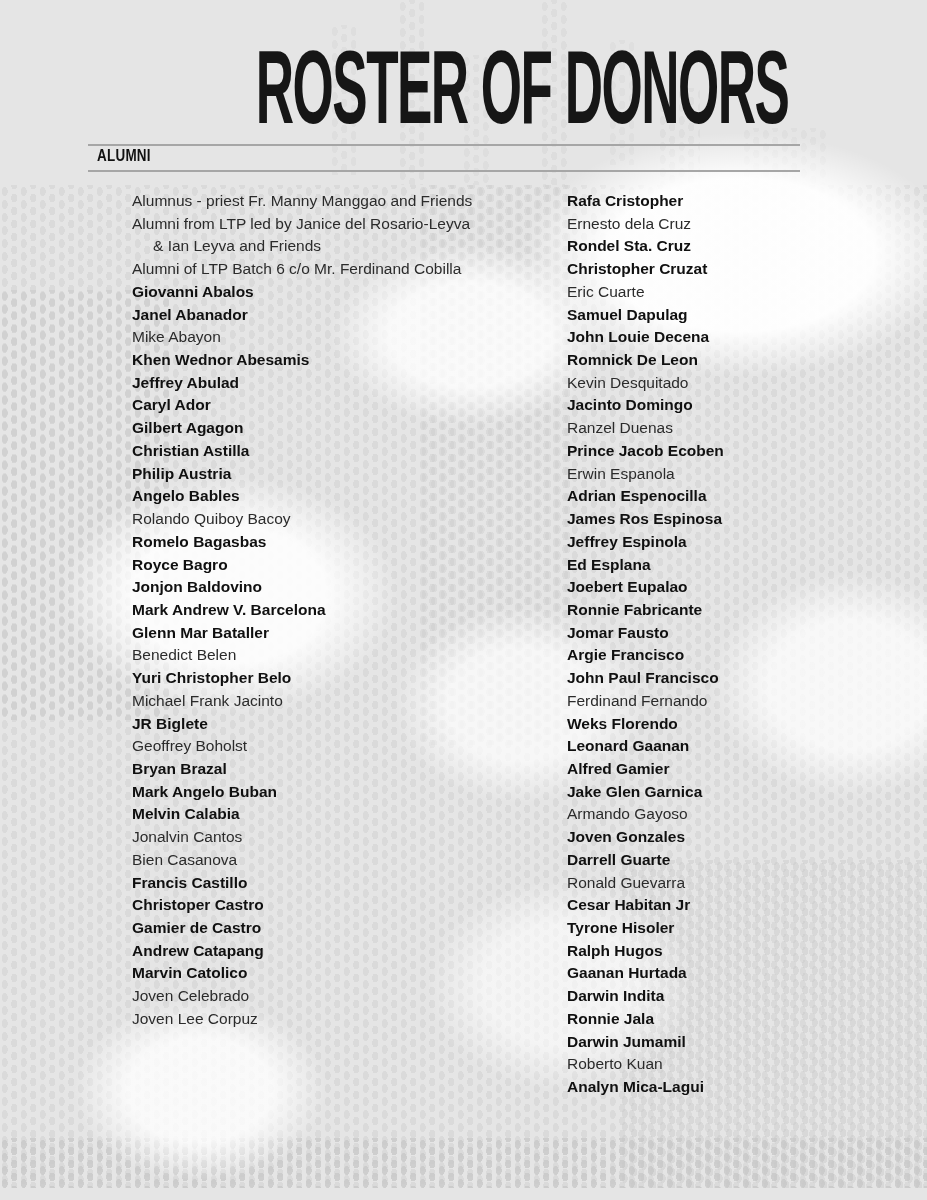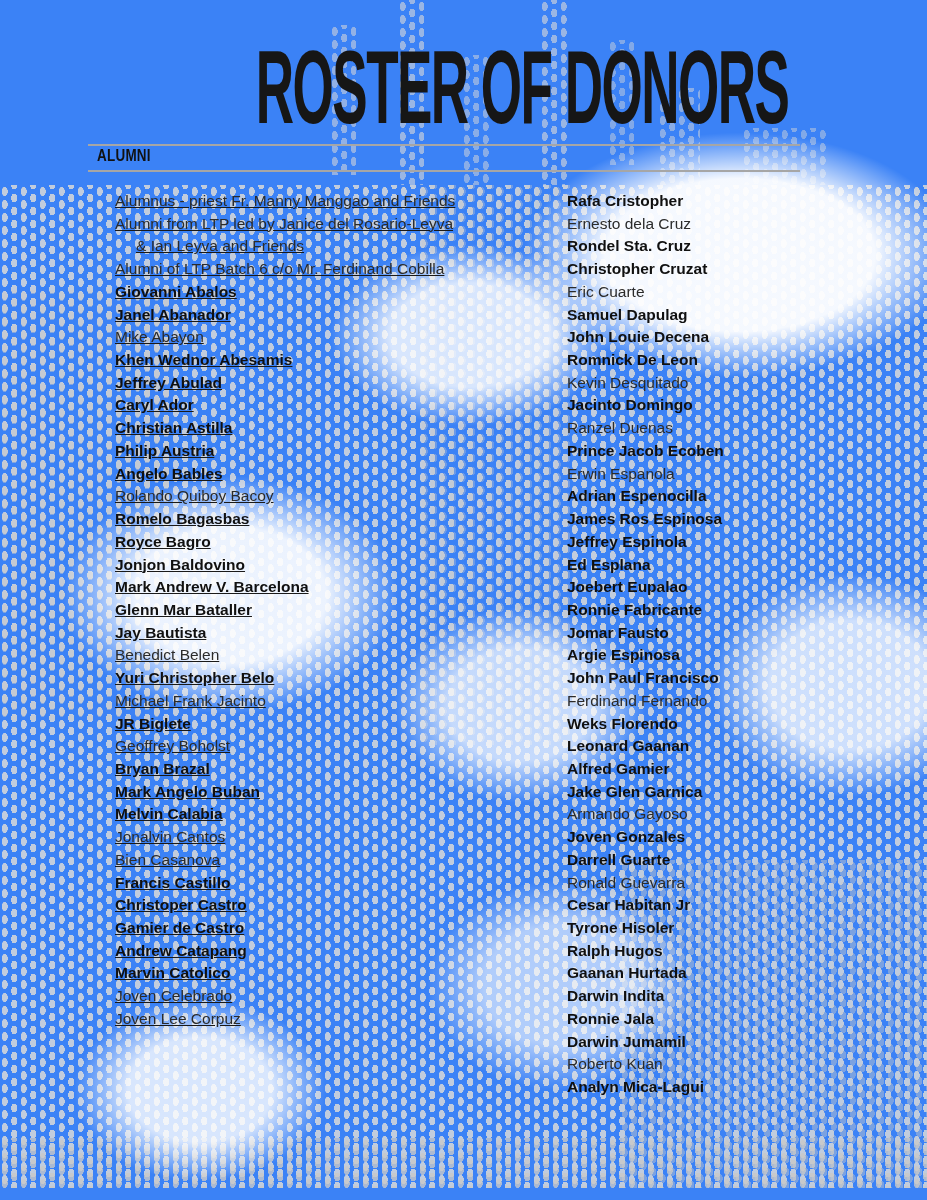--- a/index.html
+++ b/index.html
@@ -1,19 +1,19 @@
 <!DOCTYPE html>
 <html><head>
 <meta charset="utf-8">
 <style>
   html,body{margin:0;padding:0;background:#ffffff;}
   .page{
     position:relative;
     width:927px;height:1200px;
-    background:#3b82f6;
+    background:#e5e5e5;
     overflow:hidden;
     font-family:"Liberation Sans", sans-serif;
     color:#1a1a1a;
   }
   
   .bg,.fade{position:absolute;inset:0;pointer-events:none;}
   .bg{z-index:0;}
   .fade{z-index:1;}
   .dots,.dots2{position:absolute;background-size:19px 13px;}
   .dots{
@@ -52,21 +52,21 @@
   .rule{position:absolute;left:88px;width:712px;height:2px;background:#a6a6a6;z-index:2;}
   .rule-top{top:144px;}
   .rule-bottom{top:170px;}
   .section-label{
     position:absolute;left:97px;top:147px;z-index:2;
     font-size:16px;font-weight:700;color:#111;
     transform:scaleX(.84);transform-origin:0 0;
     letter-spacing:.3px;white-space:nowrap;
   }
   .col{position:absolute;top:190px;z-index:2;}
-  .col-left{left:115px;text-decoration:underline;}
+  .col-left{left:132px;}
   .col-right{left:567px;}
   .name{
     font-size:15.5px;line-height:22.72px;white-space:nowrap;
     font-weight:400;color:#2b2b2b;
   }
   .name.bold{font-weight:700;color:#101010;}
   .name.indent{padding-left:21px;}
 </style>
 </head>
 <body>
@@ -99,30 +99,30 @@
       <div class="name">Alumnus - priest Fr. Manny Manggao and Friends</div>
       <div class="name">Alumni from LTP led by Janice del Rosario-Leyva</div>
       <div class="name indent">&amp; Ian Leyva and Friends</div>
       <div class="name">Alumni of LTP Batch 6 c/o Mr. Ferdinand Cobilla</div>
       <div class="name bold">Giovanni Abalos</div>
       <div class="name bold">Janel Abanador</div>
       <div class="name">Mike Abayon</div>
       <div class="name bold">Khen Wednor Abesamis</div>
       <div class="name bold">Jeffrey Abulad</div>
       <div class="name bold">Caryl Ador</div>
+      <div class="name bold">Gilbert Agagon</div>
       <div class="name bold">Christian Astilla</div>
       <div class="name bold">Philip Austria</div>
       <div class="name bold">Angelo Bables</div>
       <div class="name">Rolando Quiboy Bacoy</div>
       <div class="name bold">Romelo Bagasbas</div>
       <div class="name bold">Royce Bagro</div>
       <div class="name bold">Jonjon Baldovino</div>
       <div class="name bold">Mark Andrew V. Barcelona</div>
       <div class="name bold">Glenn Mar Bataller</div>
-      <div class="name bold">Jay Bautista</div>
       <div class="name">Benedict Belen</div>
       <div class="name bold">Yuri Christopher Belo</div>
       <div class="name">Michael Frank Jacinto</div>
       <div class="name bold">JR Biglete</div>
       <div class="name">Geoffrey Boholst</div>
       <div class="name bold">Bryan Brazal</div>
       <div class="name bold">Mark Angelo Buban</div>
       <div class="name bold">Melvin Calabia</div>
       <div class="name">Jonalvin Cantos</div>
       <div class="name">Bien Casanova</div>
@@ -148,21 +148,21 @@
       <div class="name">Ranzel Duenas</div>
       <div class="name bold">Prince Jacob Ecoben</div>
       <div class="name">Erwin Espanola</div>
       <div class="name bold">Adrian Espenocilla</div>
       <div class="name bold">James Ros Espinosa</div>
       <div class="name bold">Jeffrey Espinola</div>
       <div class="name bold">Ed Esplana</div>
       <div class="name bold">Joebert Eupalao</div>
       <div class="name bold">Ronnie Fabricante</div>
       <div class="name bold">Jomar Fausto</div>
-      <div class="name bold">Argie Espinosa</div>
+      <div class="name bold">Argie Francisco</div>
       <div class="name bold">John Paul Francisco</div>
       <div class="name">Ferdinand Fernando</div>
       <div class="name bold">Weks Florendo</div>
       <div class="name bold">Leonard Gaanan</div>
       <div class="name bold">Alfred Gamier</div>
       <div class="name bold">Jake Glen Garnica</div>
       <div class="name">Armando Gayoso</div>
       <div class="name bold">Joven Gonzales</div>
       <div class="name bold">Darrell Guarte</div>
       <div class="name">Ronald Guevarra</div>

